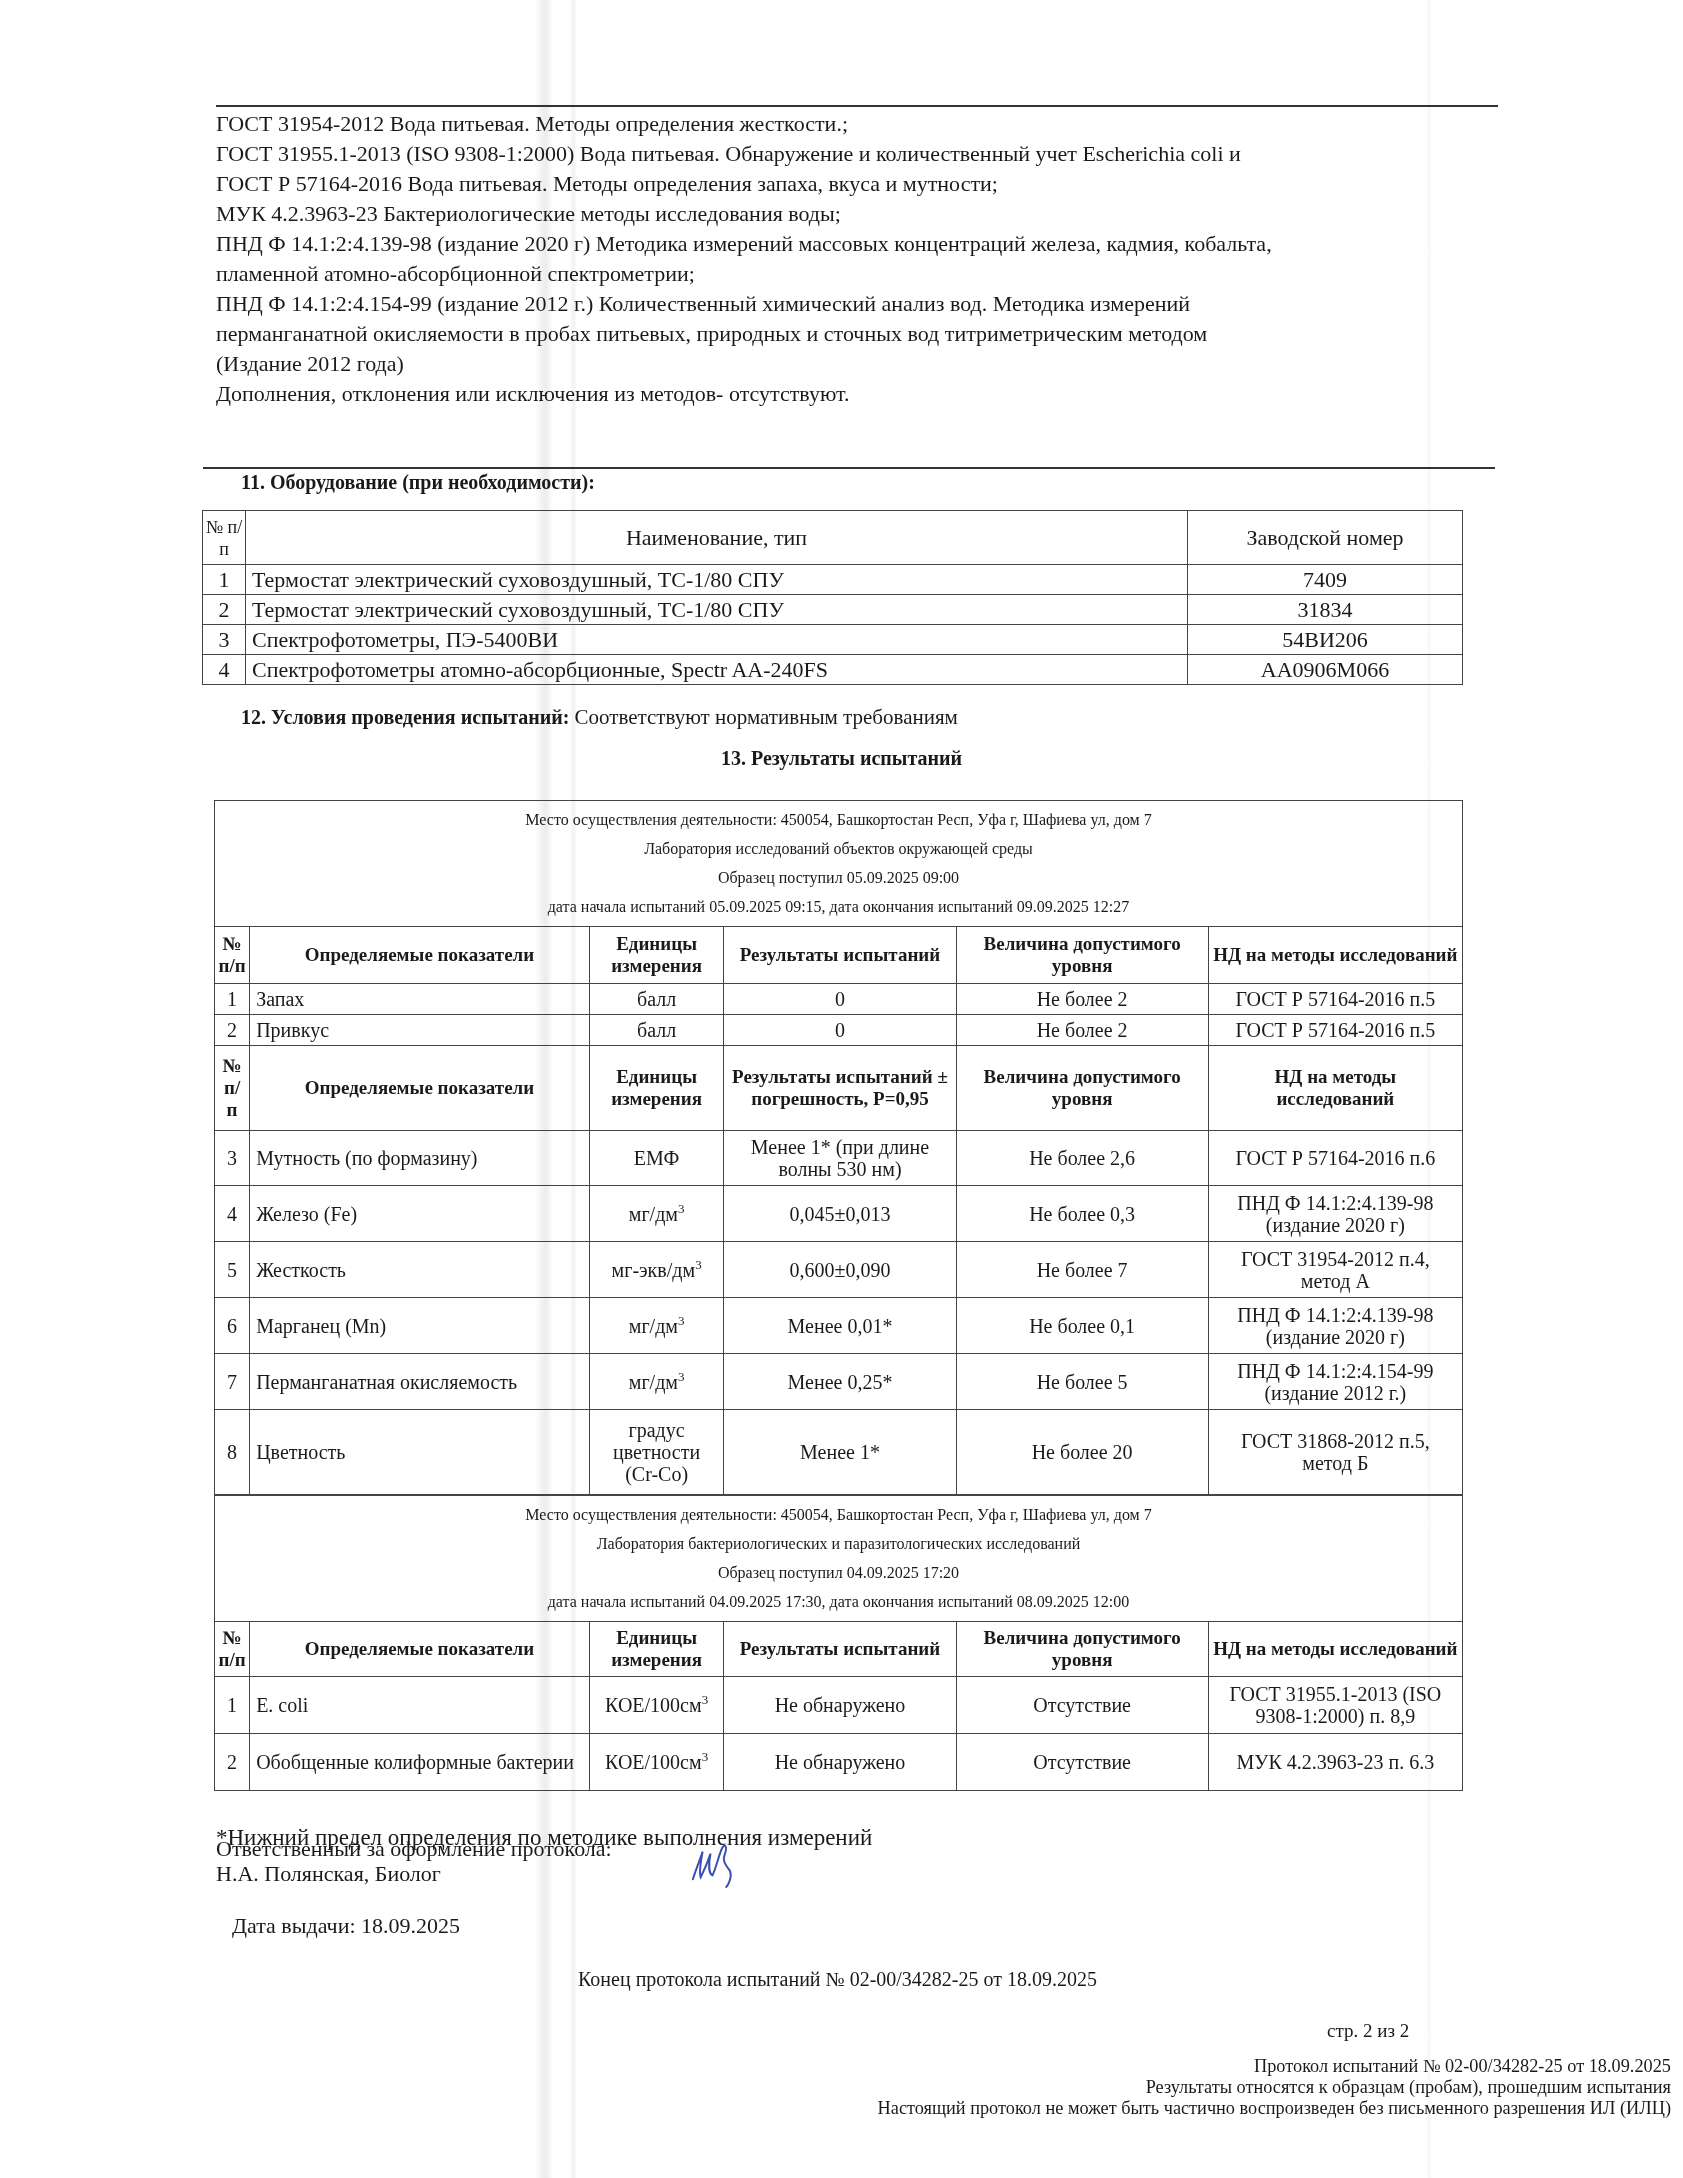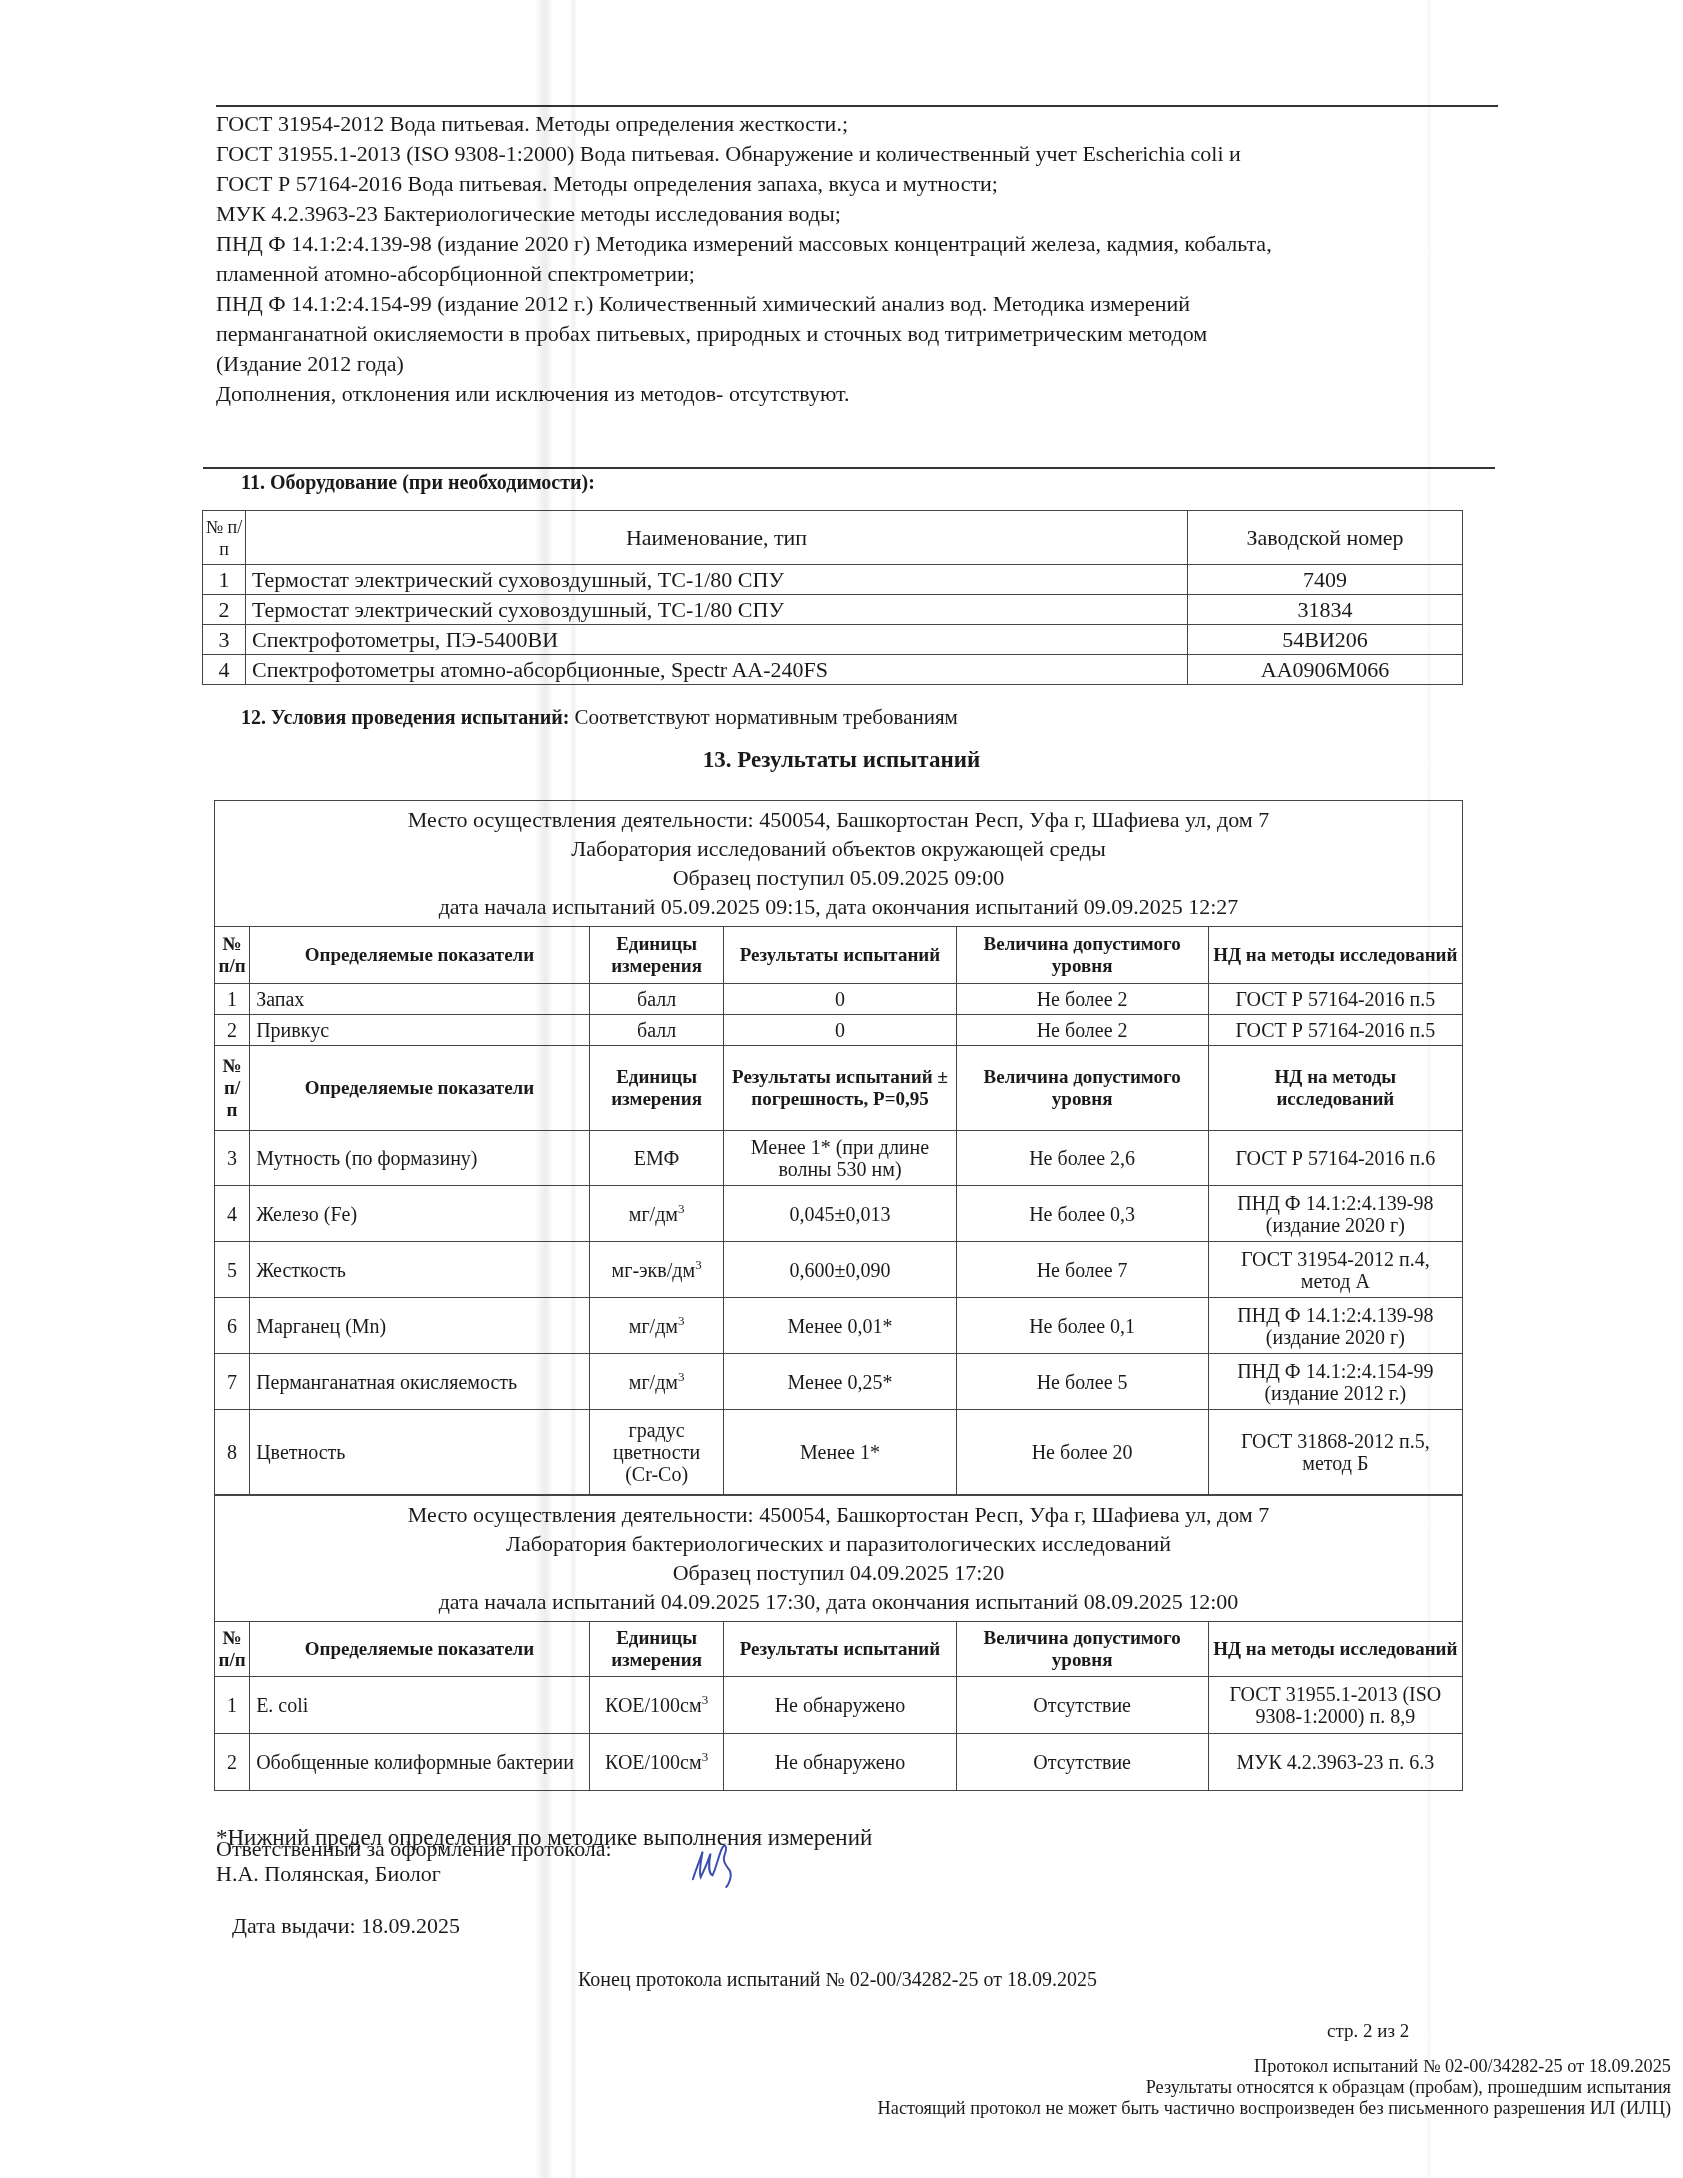--- a/index.html
+++ b/index.html
@@ -22,25 +22,25 @@
   table { border-collapse: collapse; position: absolute; }
   td, th { border: 1.5px solid #444; padding: 0 6px; }
 
   .equip { left: 202px; top: 510px; width: 1261px; font-size: 22px; }
   .equip th { font-weight: normal; height: 53px; }
   .equip td { height: 29px; line-height: 27px; }
   .equip .num { width: 42px; text-align: center; padding: 0; }
   .equip .nohdr { font-size: 18px; line-height: 22px; }
   .equip .serial { width: 262px; text-align: center; }
 
-  .results-title { position: absolute; left: 0; width: 1683px; top: 747px; text-align: center; font-weight: bold; font-size: 23px; }
+  .results-title { position: absolute; left: 0; width: 1683px; top: 747px; text-align: center; font-weight: bold; font-size: 20px; }
 
   .res { left: 214px; width: 1249px; font-size: 20px; }
   .res td, .res th { text-align: center; line-height: 22px; }
-  .res .info { font-size: 22px; line-height: 29px; padding: 4px 0 5px 0; font-weight: normal; }
+  .res .info { font-size: 16px; line-height: 29px; padding: 4px 0 5px 0; font-weight: normal; }
   .res th { font-weight: bold; font-size: 19px; }
   .res .c-num { width: 30px; padding: 0 2px; }
   .res .c-name { width: 325px; text-align: left; }
   .res .c-unit { width: 129px; padding: 0 2px; }
   .res .c-res { width: 218px; }
   .res .c-lim { width: 238px; }
   .res .c-nd { width: 248px; padding: 0 2px; }
   .res td.left { text-align: left; }
   sup { font-size: 13px; line-height: 0; }
 

